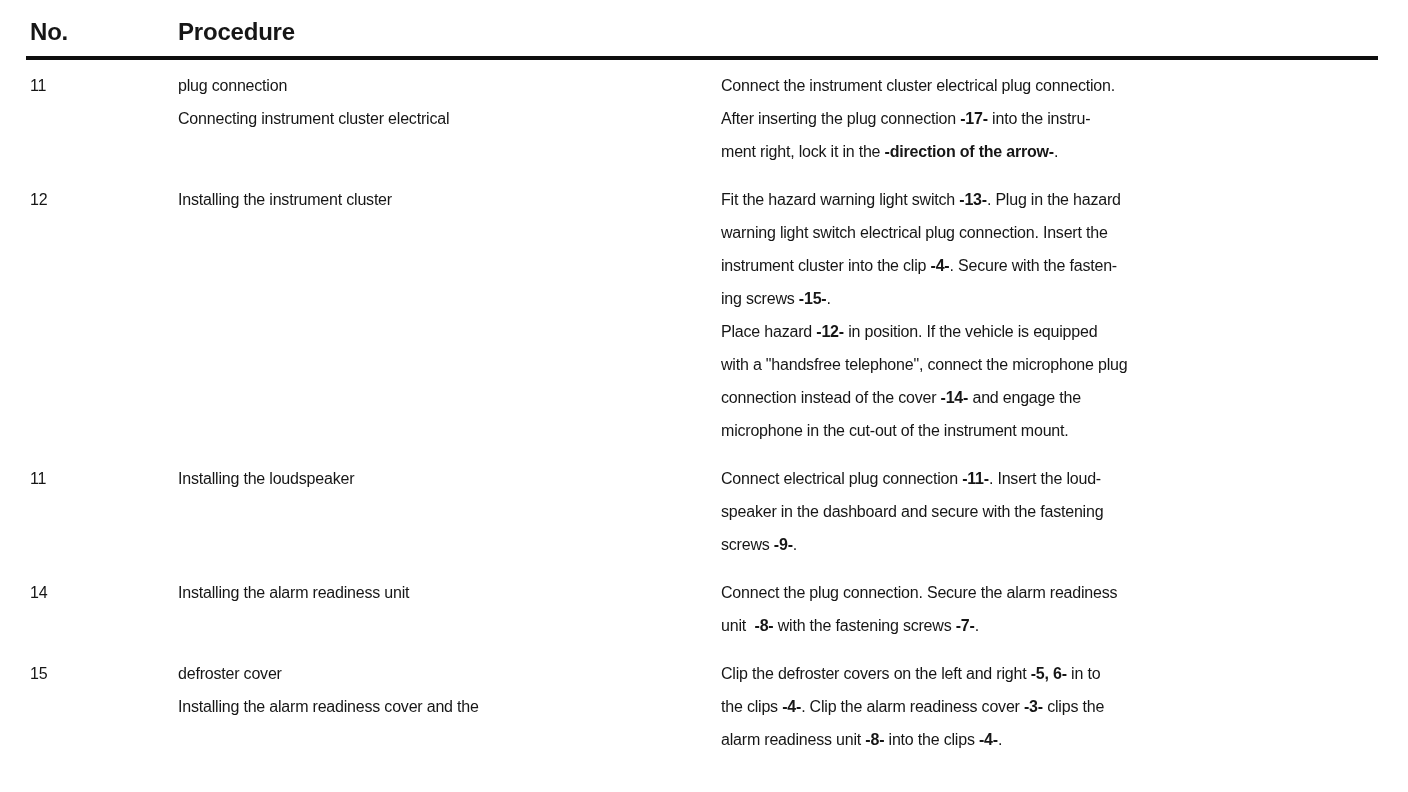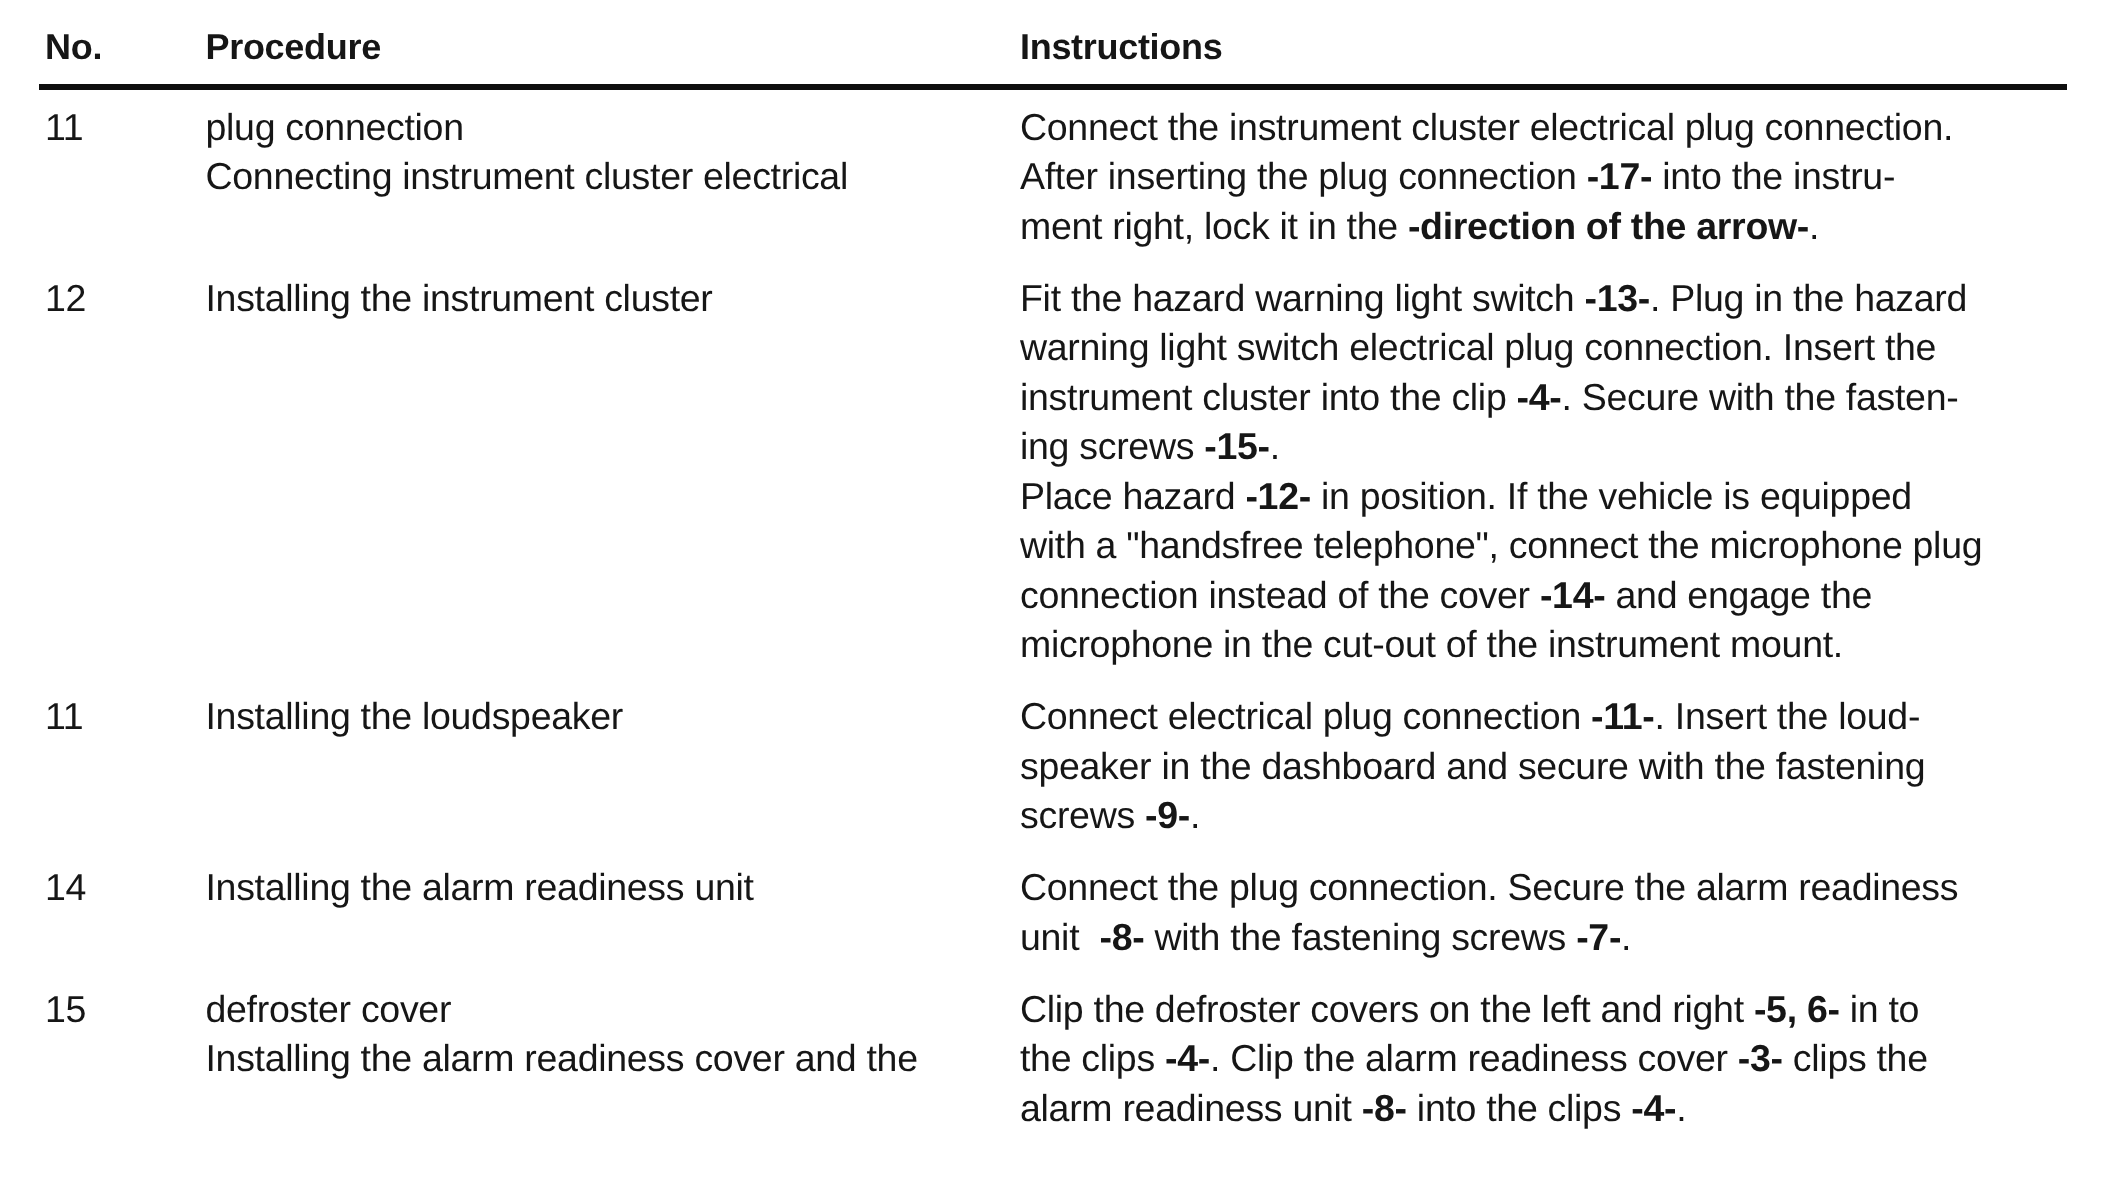--- a/index.html
+++ b/index.html
@@ -15,48 +15,47 @@
     overflow: hidden;
   }
   .thead {
     display: flex;
     font-weight: 700;
     font-size: 24px;
     line-height: 28px;
     letter-spacing: -0.2px;
   }
   .col-no   { width: 107px; flex: 0 0 auto; }
-  .col-proc { width: 543px; flex: 0 0 auto; }
+  .col-proc { width: 543px; flex: 0 0 auto; margin-left: 41px; }
   .col-instr{ flex: 1 1 auto; min-width: 0; }
   .header-rule {
     height: 4px;
     width: 1352px;
     margin-left: -4px;
     margin-top: 10px;
     background: #0e0e0e;
   }
   .tbody { margin-top: 9px; }
   .trow {
     display: flex;
     margin-bottom: 15px;
-    font-size: 25px;
+    font-size: 16px;
     line-height: 33px;
     letter-spacing: -0.2px;
   }
   .line { white-space: nowrap; }
   .b { font-weight: 700; text-align: center; }
 </style>
 </head>
 <body>
 
 <div class="page">
   <div class="thead">
     <div class="col-no">No.</div>
     <div class="col-proc">Procedure</div>
-    <div class="col-instr">Instructions</div>
   </div>
   <div class="header-rule"></div>
   <div class="tbody" id="rows">
   <div class="trow">
     <div class="col-no">11</div>
     <div class="col-proc">
           <div class="line">plug connection</div>
           <div class="line">Connecting instrument cluster electrical</div>
         </div>
     <div class="col-instr">

